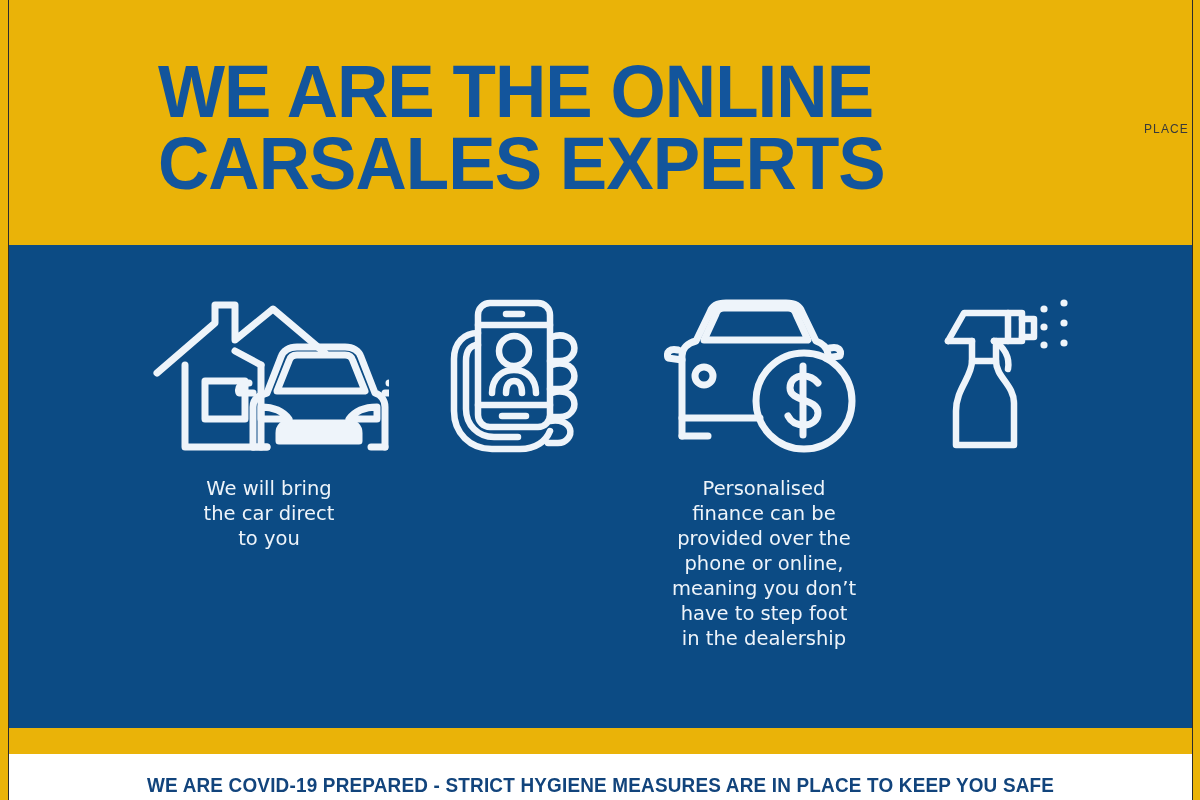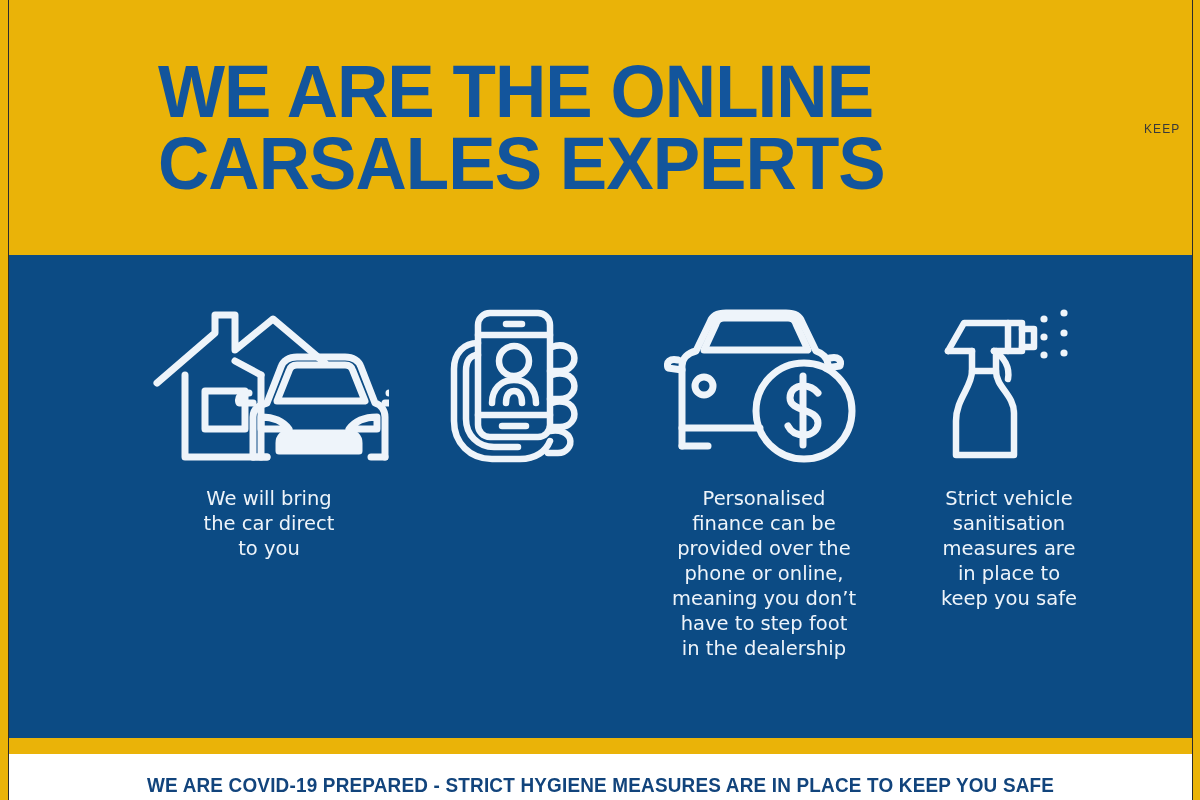--- a/index.html
+++ b/index.html
@@ -57,21 +57,21 @@
     color: #3a3a3a;
     font-size: 12px;
     font-weight: normal;
     letter-spacing: 1.1px;
   }
 
   
   .blue-panel {
     position: absolute;
     left: 9px;
-    top: 255px;
+    top: 245px;
     width: 1183px;
     height: 483px;
     background: #0c4b84;
   }
 
   .columns {
     position: absolute;
     left: 140px;
     top: 45px;
     width: 960px;
@@ -136,21 +136,21 @@
 <body>
 
 <div class="slide">
 
   <div class="frame-left"></div>
   <div class="frame-right"></div>
 
   <div class="headline">WE ARE THE ONLINE
 CARSALES EXPERTS</div>
 
-  <div class="next-label">KEEP</div>
+  <div class="next-label">PLACE</div>
 
   <div class="blue-panel">
     <div class="columns">
 
       <div class="col col-1">
         <div class="icon-wrap">
           <svg width="240" height="165" viewBox="0 0 240 165" fill="none" stroke="#eef4fa" stroke-width="7" stroke-linecap="round" stroke-linejoin="round">
 
             <path d="M8 78 L66 28 L66 10 L86 10 L86 45 L124 14 L176 58"></path>
 
@@ -266,25 +266,20 @@
             <g fill="#eef4fa" stroke="none">
               <circle cx="110" cy="16" r="3.6"></circle>
               <circle cx="130" cy="10" r="3.6"></circle>
               <circle cx="110" cy="34" r="3.6"></circle>
               <circle cx="130" cy="30" r="3.6"></circle>
               <circle cx="110" cy="52" r="3.6"></circle>
               <circle cx="130" cy="50" r="3.6"></circle>
             </g>
           </svg>
         </div>
-        <div class="caption">Strict vehicle
-sanitisation
-measures are
-in place to
-keep you safe</div>
       </div>
 
     </div>
   </div>
 
   <div class="banner">
     <div class="banner-text">WE ARE COVID-19 PREPARED - STRICT HYGIENE MEASURES ARE IN PLACE TO KEEP YOU SAFE</div>
   </div>
 
 </div>

